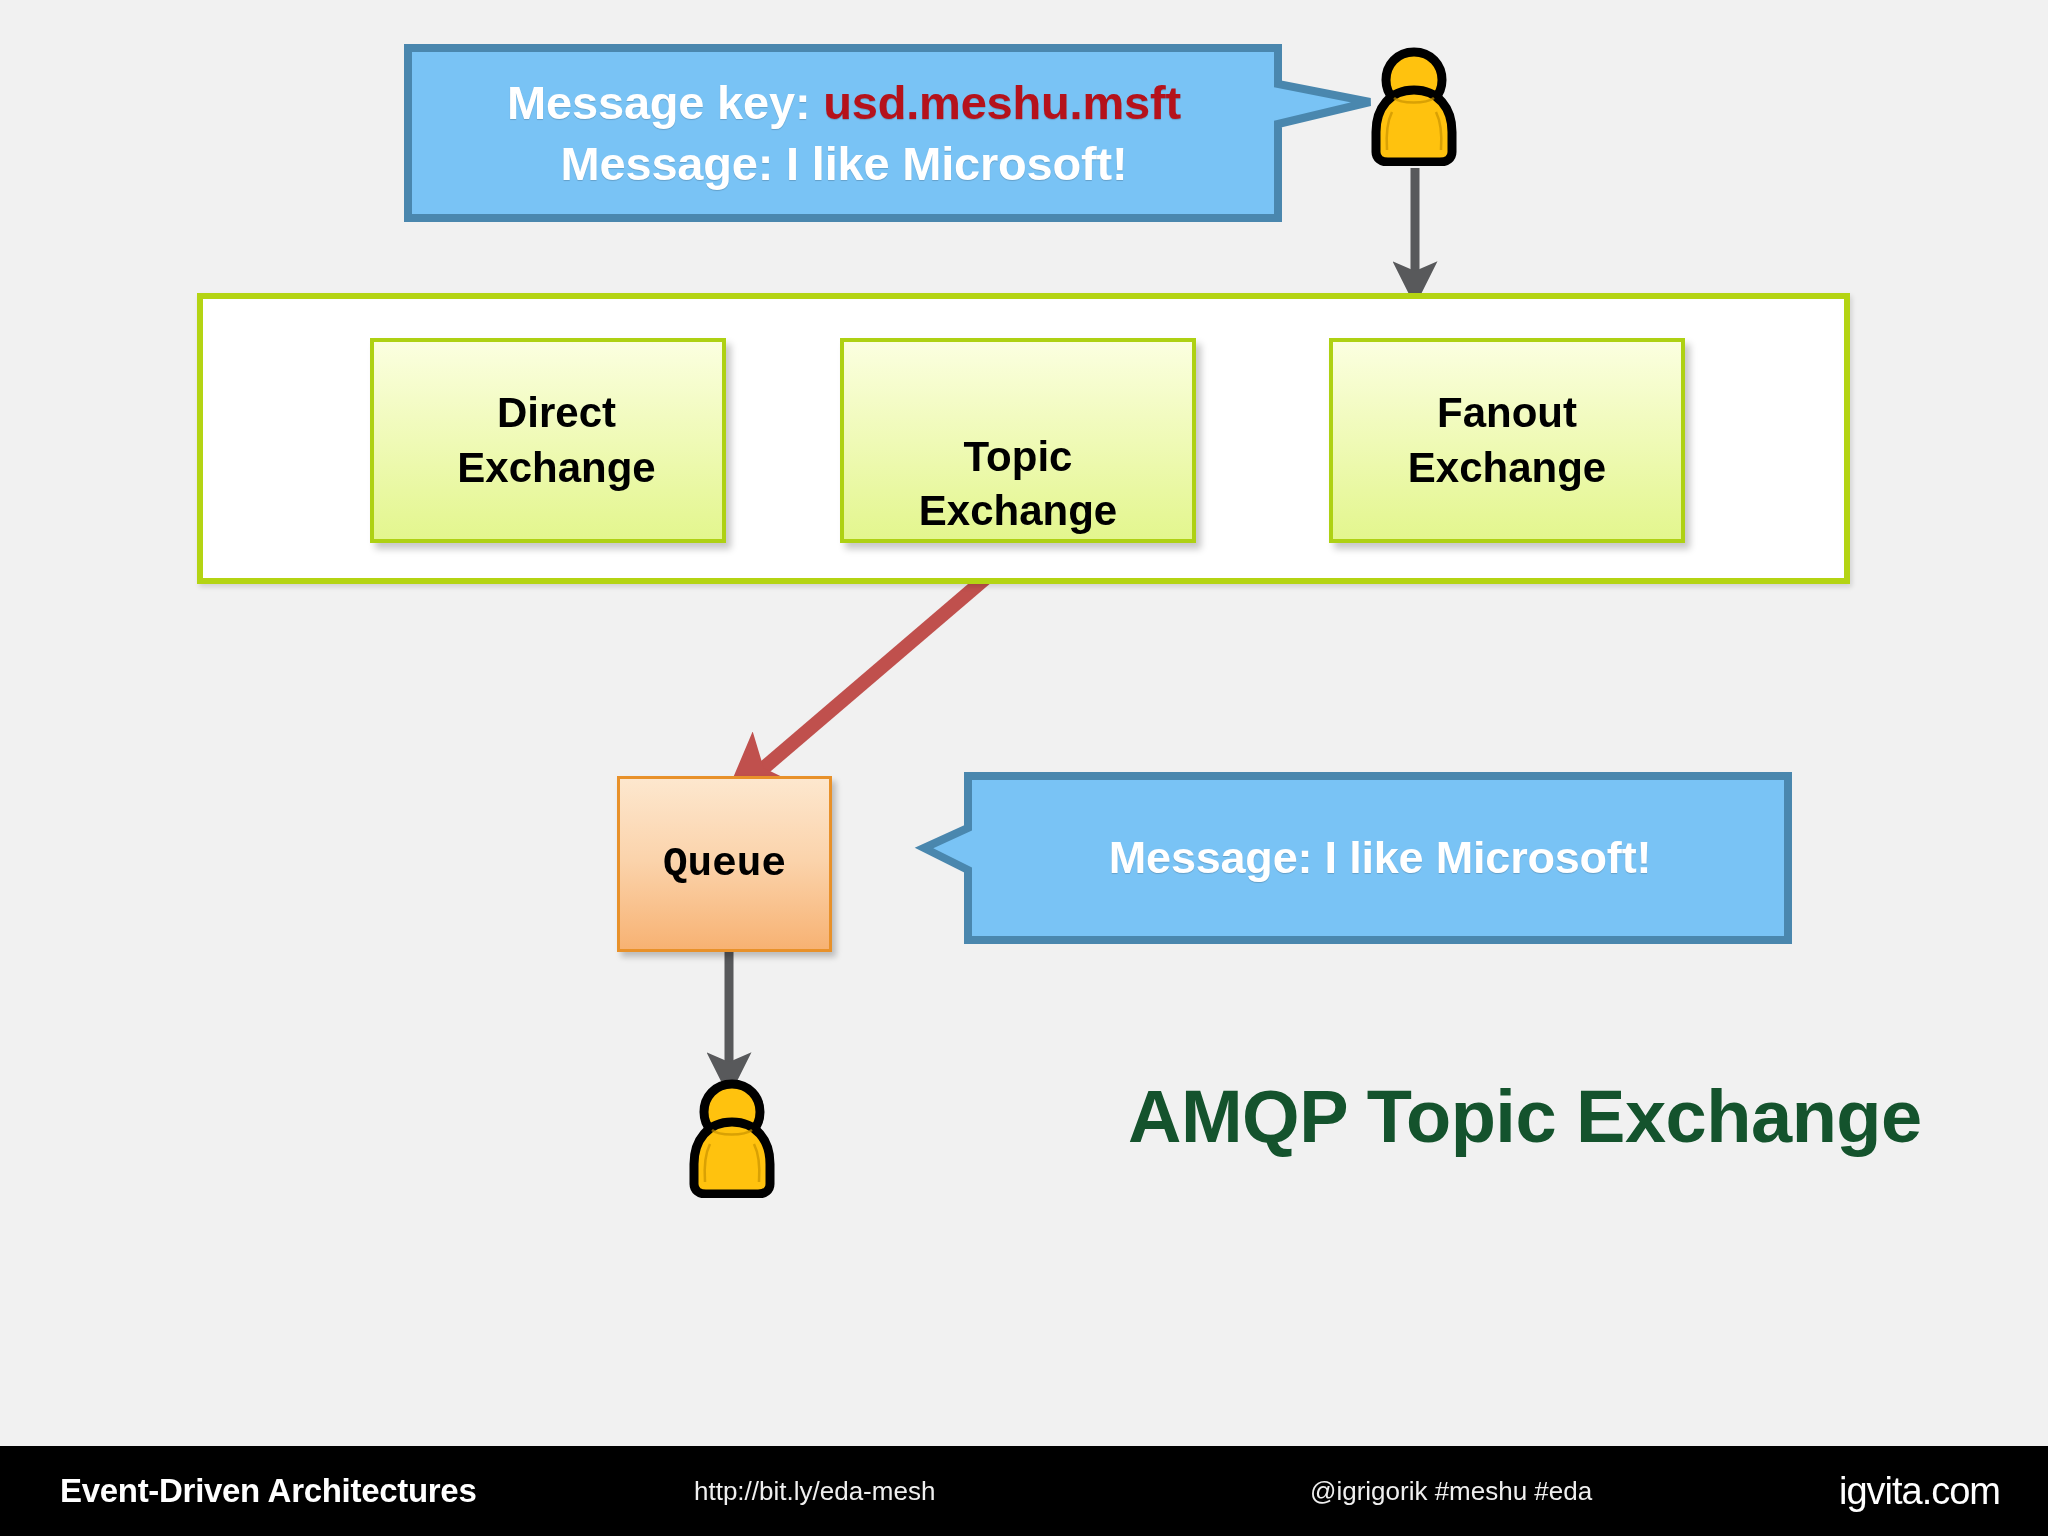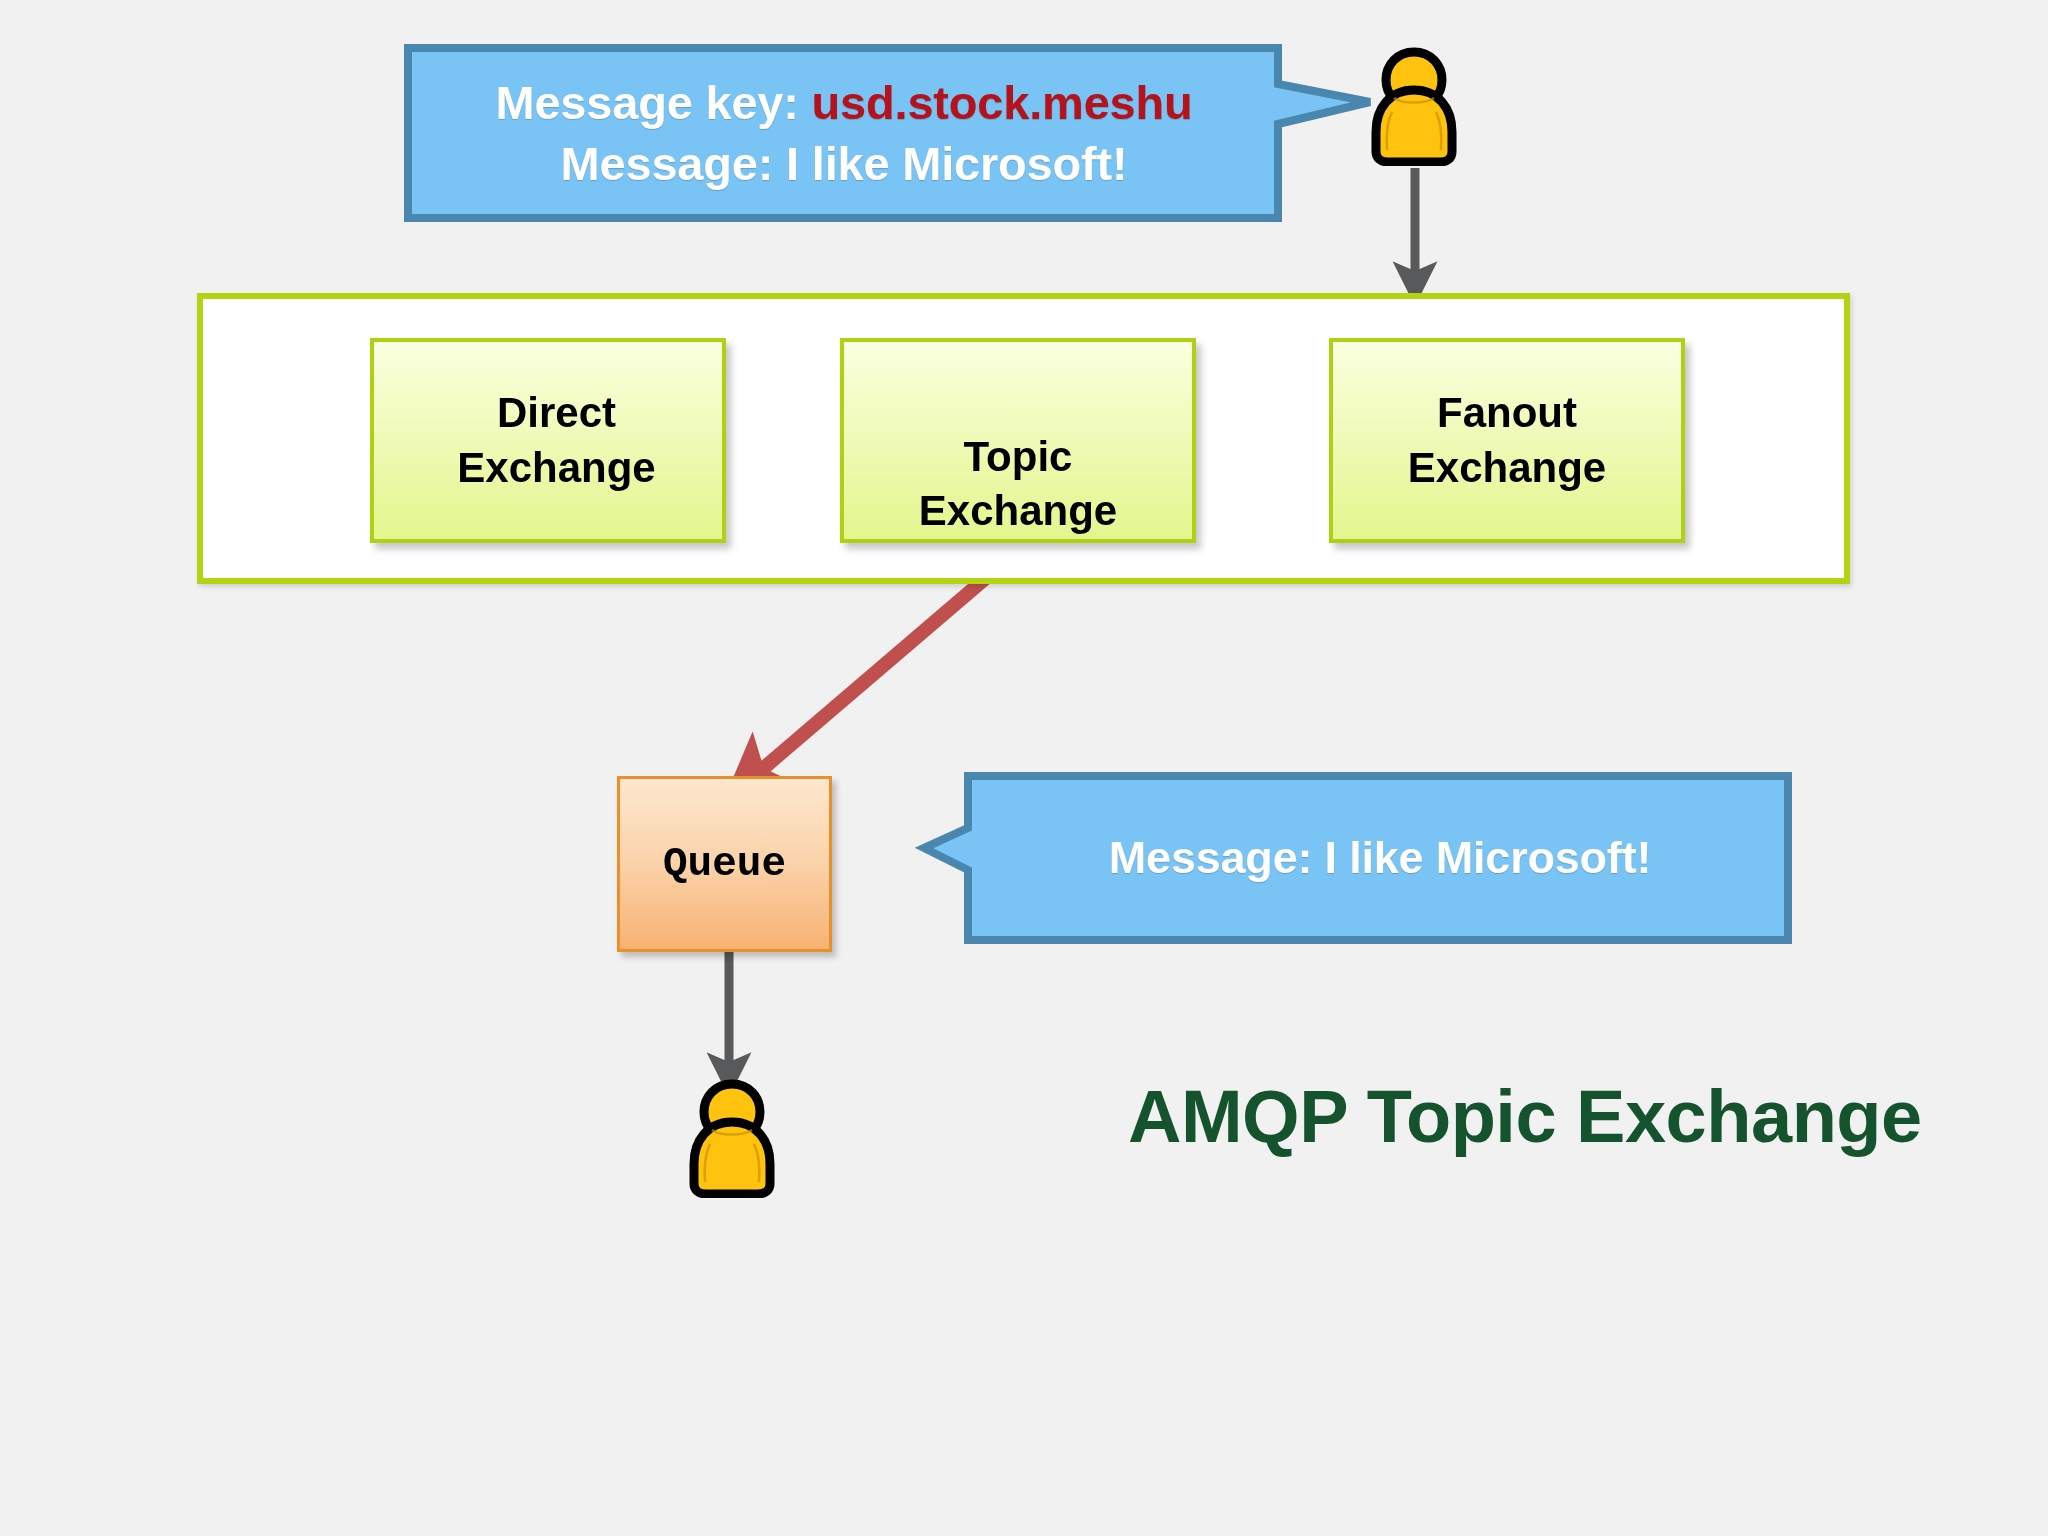--- a/index.html
+++ b/index.html
@@ -179,21 +179,21 @@
 
 <div id="slide">
 
   <div class="callout" id="callout-top">
     <svg width="970" height="178" viewBox="0 0 970 178">
       <polygon points="4,4 874,4 874,40 966,58 874,80 874,174 4,174" fill="#79c3f5" stroke="#4a87ae" stroke-width="8" stroke-linejoin="miter"></polygon>
     </svg>
     <div class="calloutText">
       <div>
         <span class="rk-label">Message key:</span>
-        <span class="rk-value">usd.stock.meshu</span>
+        <span class="rk-value">usd.meshu.msft</span>
       </div>
       <div>Message: I like Microsoft!</div>
     </div>
   </div>
 
   <div class="person" id="person-publisher">
     <svg width="92" height="120" viewBox="0 0 92 120">
       <path d="M46 6 C63 6 74 19 74 34 C74 49 63 61 46 61 C29 61 18 49 18 34 C18 19 29 6 46 6 Z" fill="#ffc20e" stroke="#000000" stroke-width="9" stroke-linejoin="round"></path>
       <path d="M46 44 C70 44 84 62 84 86 L84 106 C84 112 79 116 72 116 L20 116 C13 116 8 112 8 106 L8 86 C8 62 22 44 46 44 Z" fill="#ffc20e" stroke="#000000" stroke-width="9" stroke-linejoin="round"></path>
       <path d="M24 66 C19 76 18 90 19 104" fill="none" stroke="#c99300" stroke-width="2.5" opacity="0.7"></path>
@@ -252,14 +252,20 @@
       <path d="M46 6 C63 6 74 19 74 34 C74 49 63 61 46 61 C29 61 18 49 18 34 C18 19 29 6 46 6 Z" fill="#ffc20e" stroke="#000000" stroke-width="9" stroke-linejoin="round"></path>
       <path d="M46 44 C70 44 84 62 84 86 L84 106 C84 112 79 116 72 116 L20 116 C13 116 8 112 8 106 L8 86 C8 62 22 44 46 44 Z" fill="#ffc20e" stroke="#000000" stroke-width="9" stroke-linejoin="round"></path>
       <path d="M24 66 C19 76 18 90 19 104" fill="none" stroke="#c99300" stroke-width="2.5" opacity="0.7"></path>
       <path d="M68 66 C73 76 74 90 73 104" fill="none" stroke="#c99300" stroke-width="2.5" opacity="0.7"></path>
       <path d="M26 52 C33 58 58 58 66 52" fill="none" stroke="#c99300" stroke-width="2.5" opacity="0.7"></path>
     </svg>
   </div>
 
   <div id="slide-title">AMQP Topic Exchange</div>
 
+  <div id="footer">
+    <div class="f-item" id="footer-deck">Event-Driven Architectures</div>
+    <div class="f-item" id="footer-url">http://bit.ly/eda-mesh</div>
+    <div class="f-item" id="footer-handle">@igrigorik #meshu #eda</div>
+    <div class="f-item" id="footer-brand">igvita.com</div>
+  </div>
 
 </div>
 
 </body></html>

